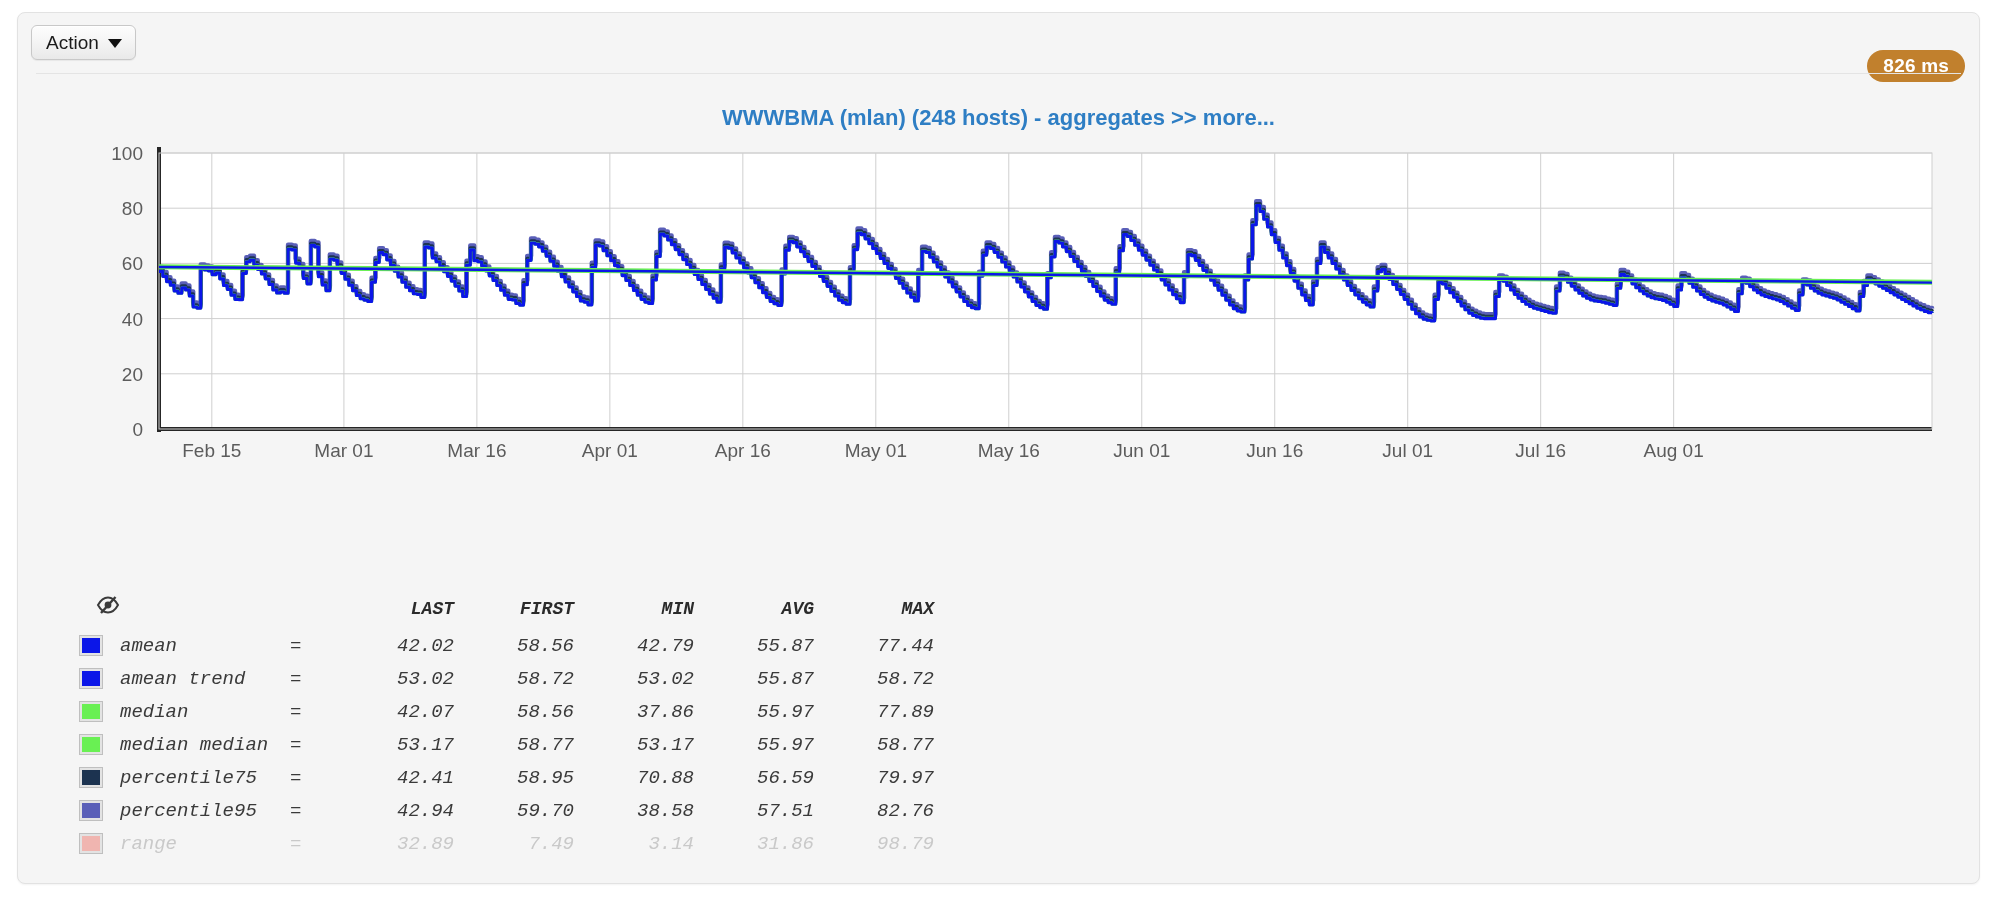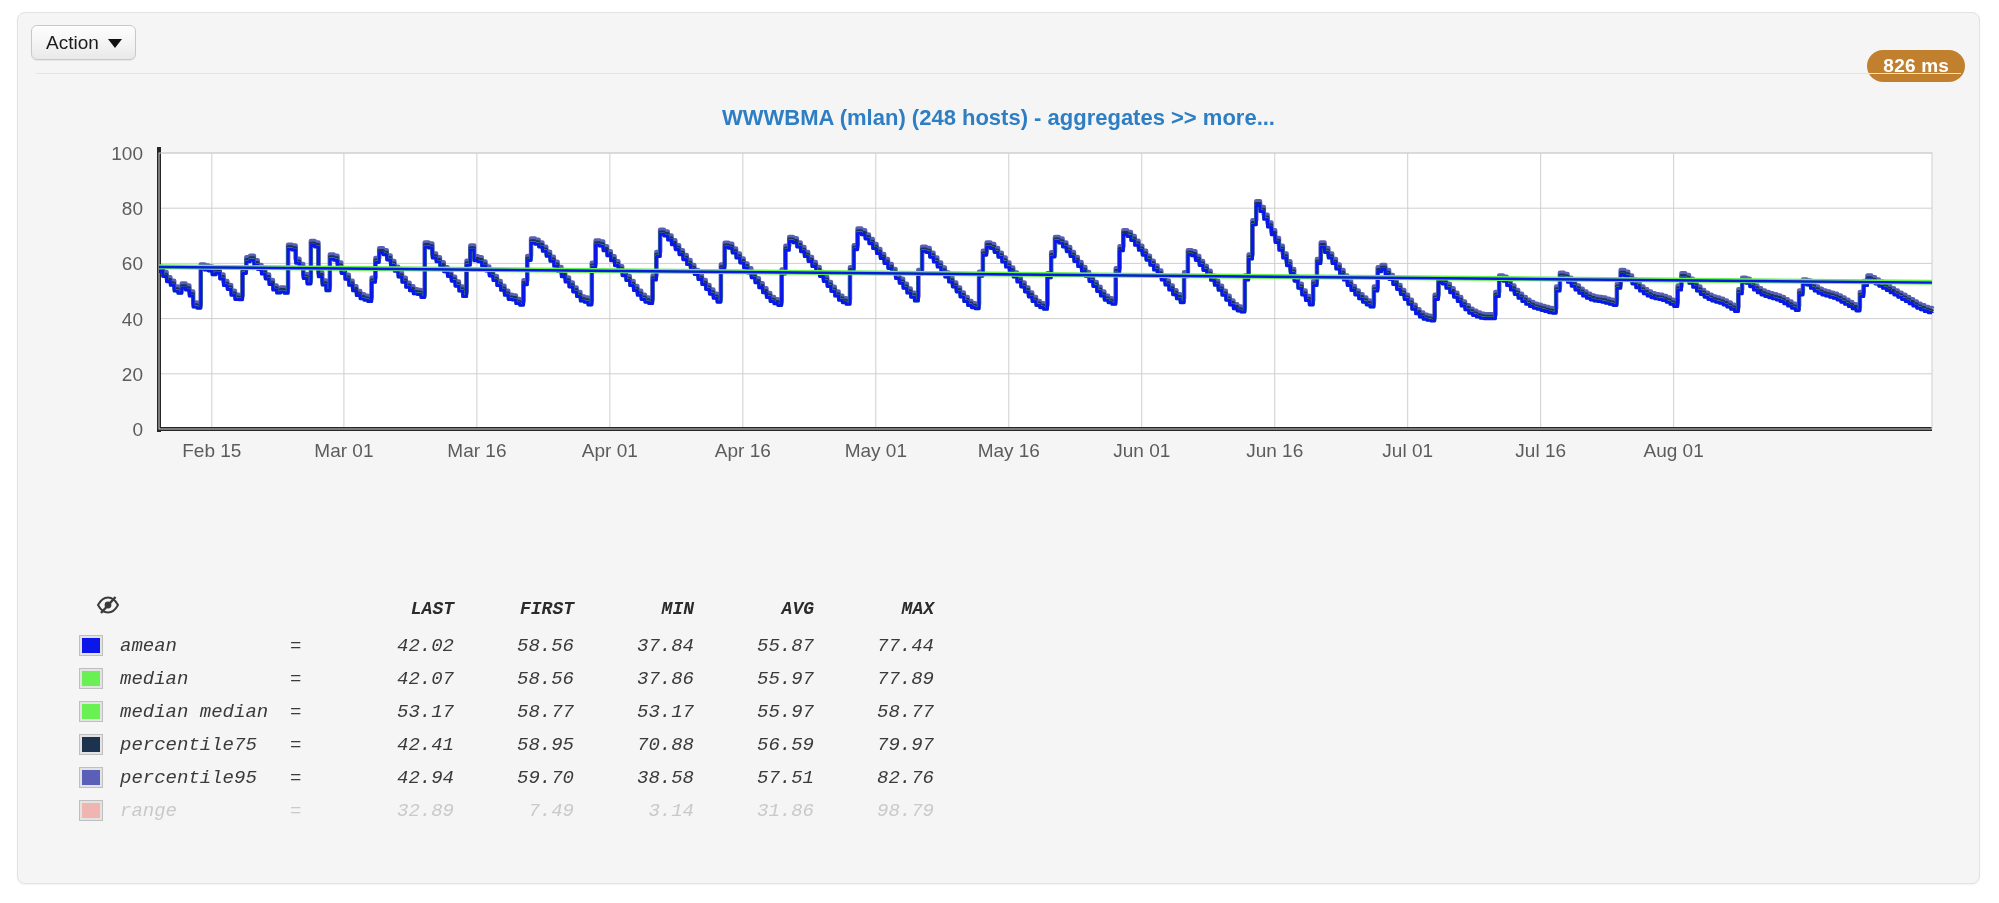--- a/index.html
+++ b/index.html
@@ -252,23 +252,33 @@
             <th class="col-num">MAX</th>
           </tr>
         </thead>
         <tbody id="legend-body">
             <tr>
               <td class="col-swatch"><span class="swatch-box" style="background: rgb(11, 22, 232);"></span></td>
               <td class="col-name name">amean</td>
               <td class="col-eq">=</td>
               <td class="col-num">42.02</td>
               <td class="col-num">58.56</td>
-              <td class="col-num">37.84</td>
+              <td class="col-num">42.79</td>
               <td class="col-num">55.87</td>
               <td class="col-num">77.44</td>
+            </tr>
+            <tr>
+              <td class="col-swatch"><span class="swatch-box" style="background: rgb(11, 22, 232);"></span></td>
+              <td class="col-name name">amean trend</td>
+              <td class="col-eq">=</td>
+              <td class="col-num">53.02</td>
+              <td class="col-num">58.72</td>
+              <td class="col-num">53.02</td>
+              <td class="col-num">55.87</td>
+              <td class="col-num">58.72</td>
             </tr>
             <tr>
               <td class="col-swatch"><span class="swatch-box" style="background: rgb(105, 240, 83);"></span></td>
               <td class="col-name name">median</td>
               <td class="col-eq">=</td>
               <td class="col-num">42.07</td>
               <td class="col-num">58.56</td>
               <td class="col-num">37.86</td>
               <td class="col-num">55.97</td>
               <td class="col-num">77.89</td>

